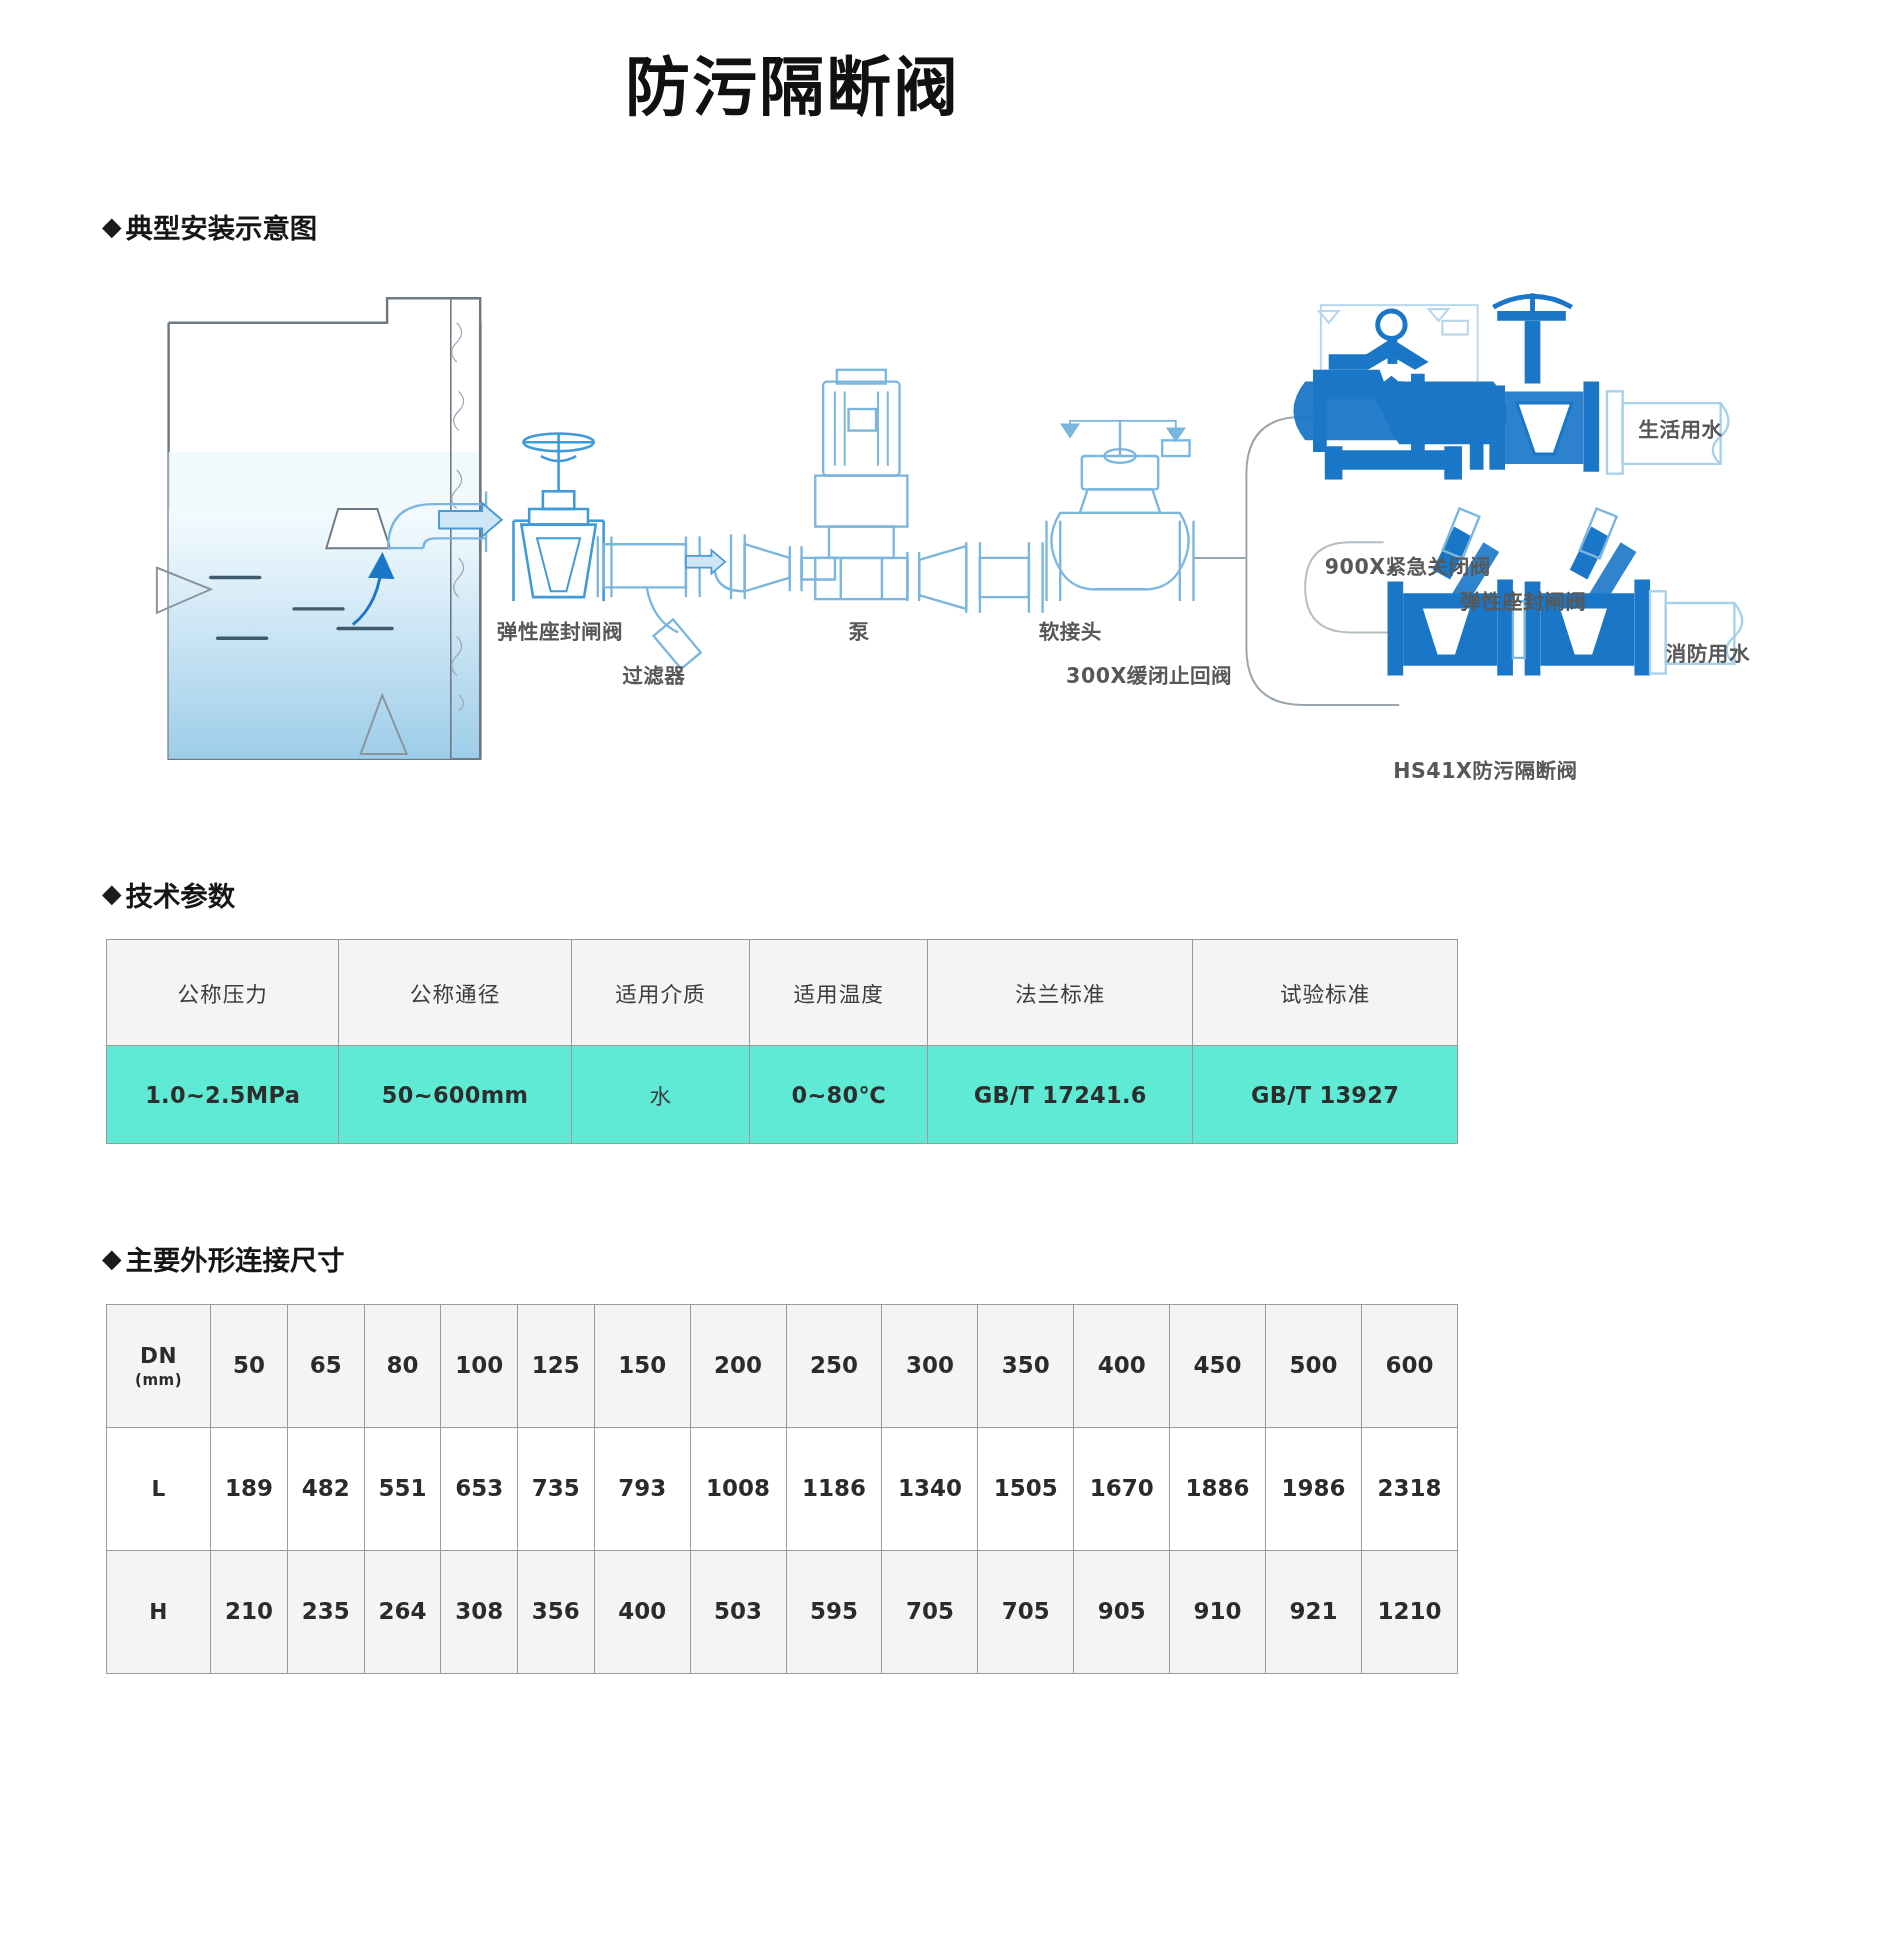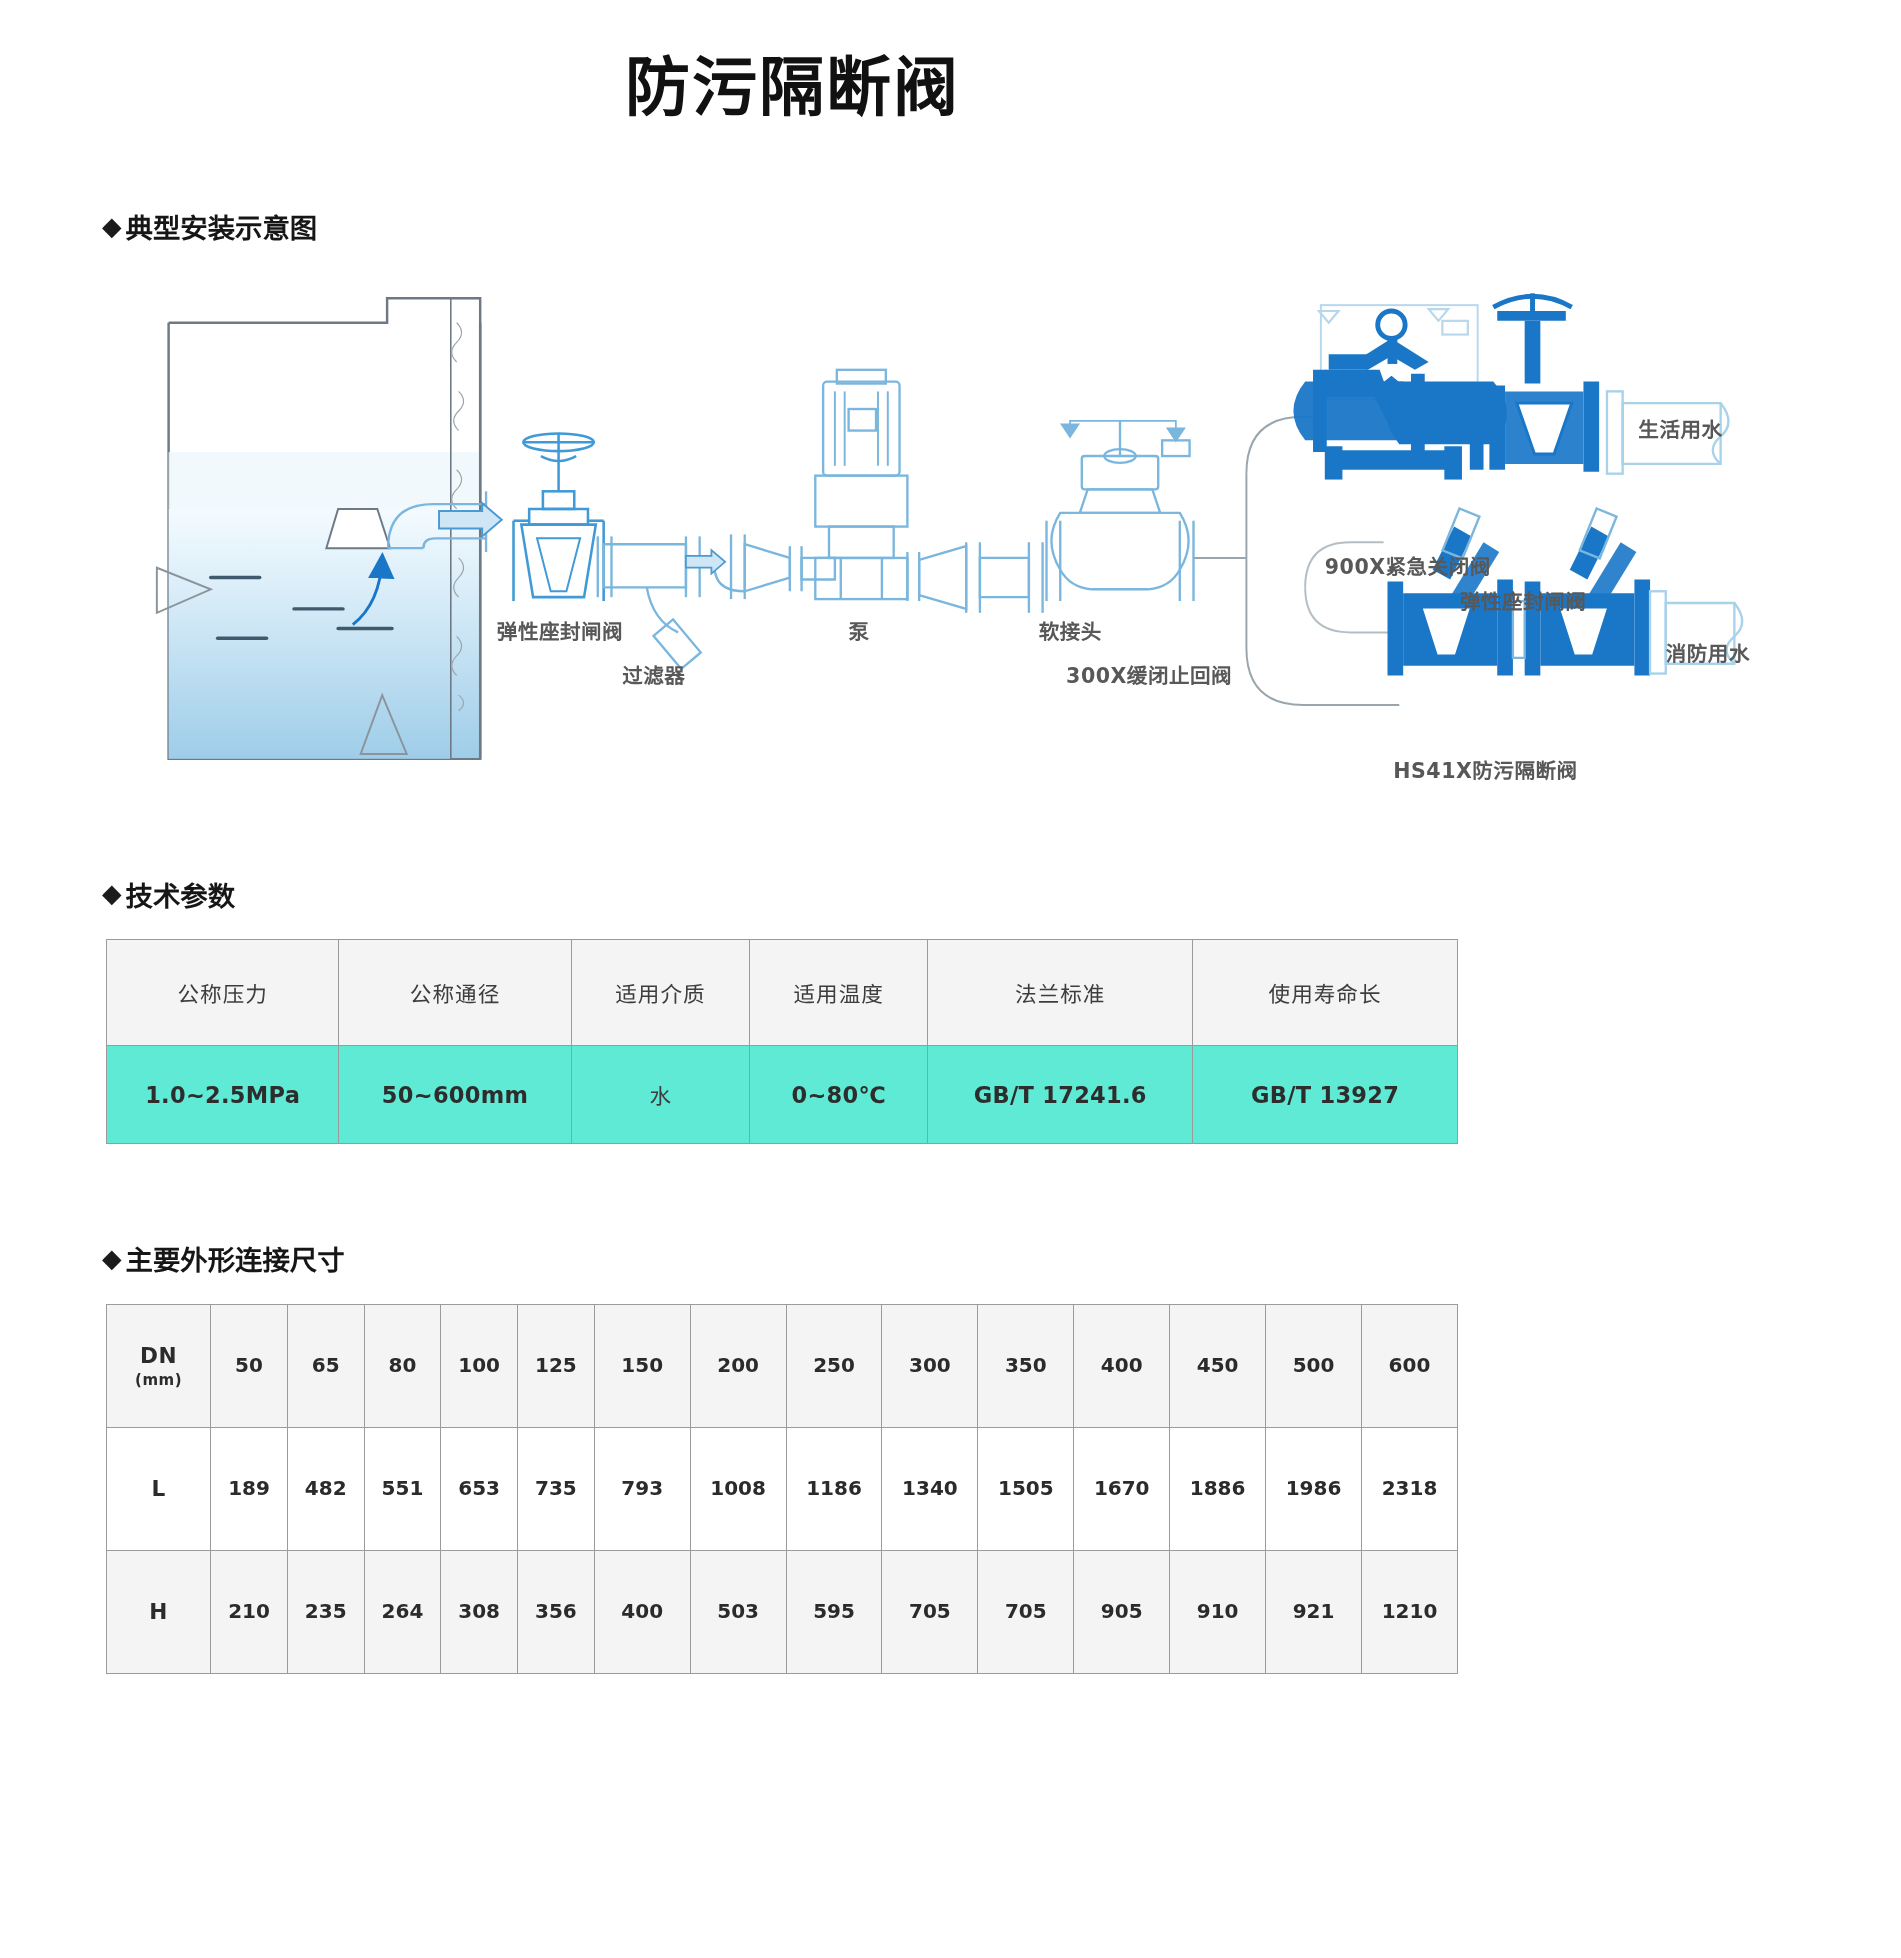--- a/index.html
+++ b/index.html
@@ -111,21 +111,21 @@
     font-weight: 700;
     color: #2d2d2d;
     height: 98px;
     letter-spacing: 0.3px;
   }
   .tech td.plain { font-weight: 400; font-size: 21.6px; color: #3d3d3d; }
 
   
   .dims { margin-top: 9px; }
   .dims td, .dims th {
-    font-size: 20px;
+    font-size: 23px;
     font-weight: 700;
     color: #2b2b2b;
     height: 123px;
     padding: 3.9px 2px;
     line-height: 1.35;
   }
   .dims tr.r-head td { background: #f4f4f4; }
   .dims tr.r-L td { background: #ffffff; }
   .dims tr.r-H td { background: #f4f4f4; }
   .dims td.rowlabel { font-size: 21.6px; letter-spacing: 0.5px; }
@@ -407,21 +407,21 @@
           <col style="width:19.6%">
           <col style="width:19.6%">
       </colgroup>
       <thead>
         <tr>
           <th>公称压力</th>
           <th>公称通径</th>
           <th>适用介质</th>
           <th>适用温度</th>
           <th>法兰标准</th>
-          <th>使用寿命长</th>
+          <th>试验标准</th>
         </tr>
       </thead>
       <tbody>
         <tr>
           <td>1.0~2.5MPa</td>
           <td>50~600mm</td>
           <td class="plain">水</td>
           <td>0~80℃</td>
           <td>GB/T 17241.6</td>
           <td>GB/T 13927</td>

